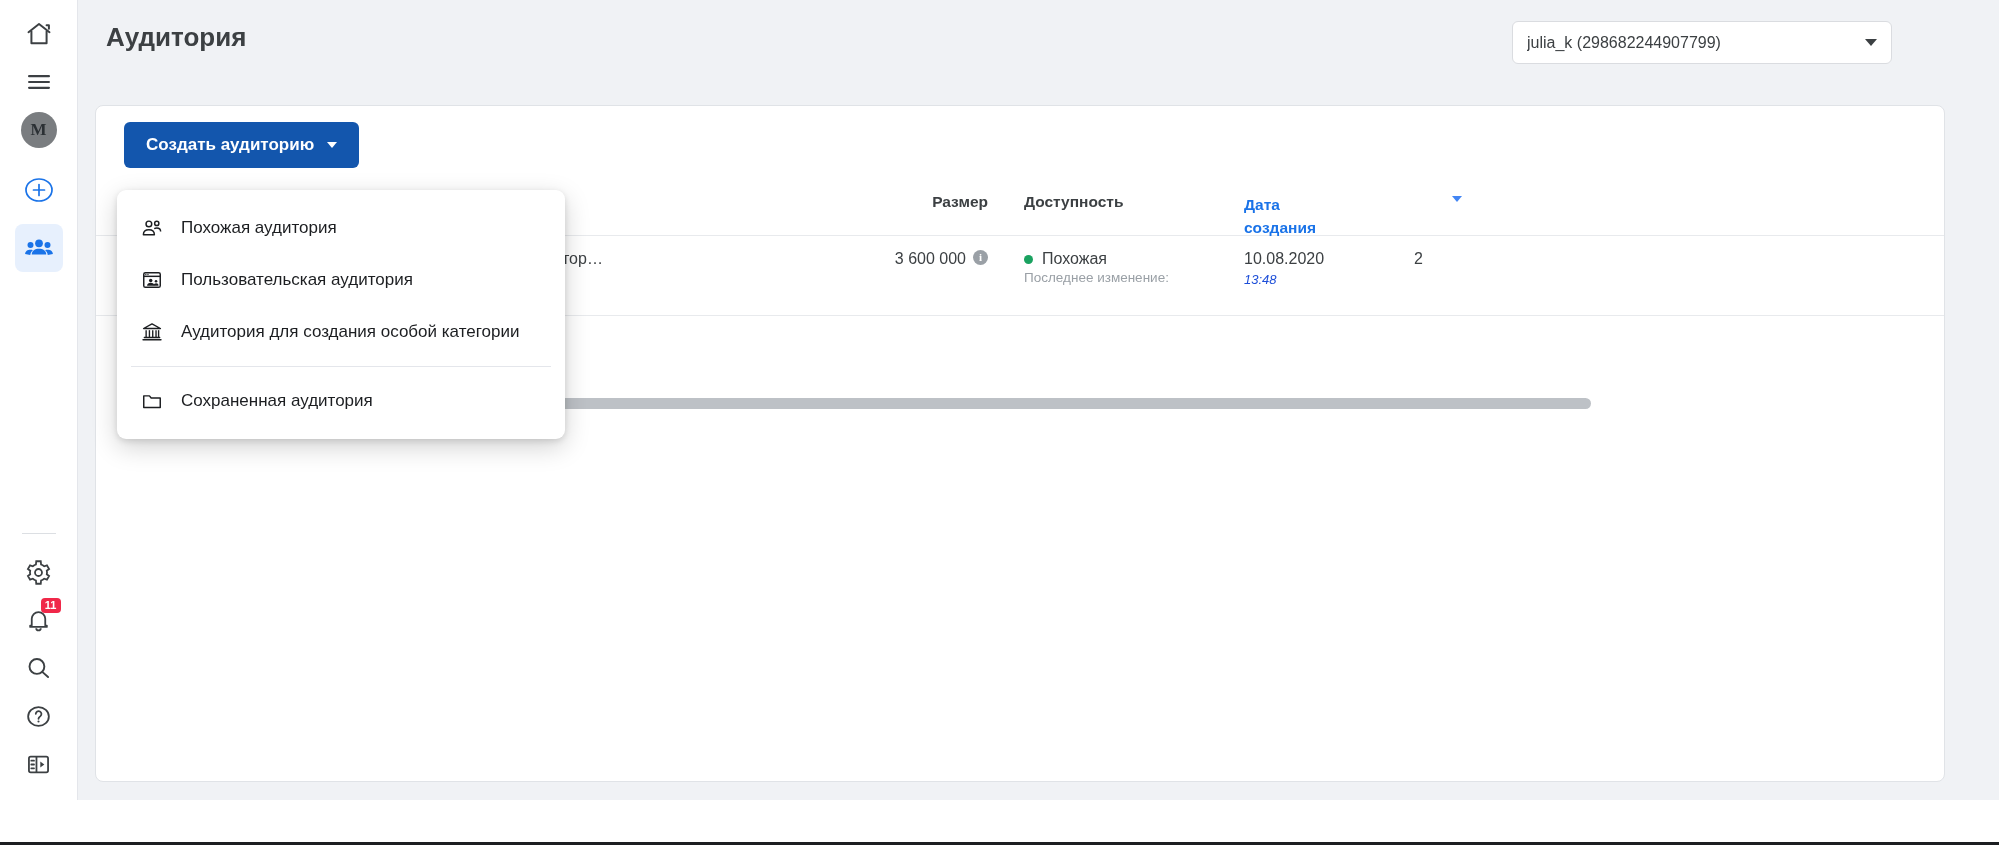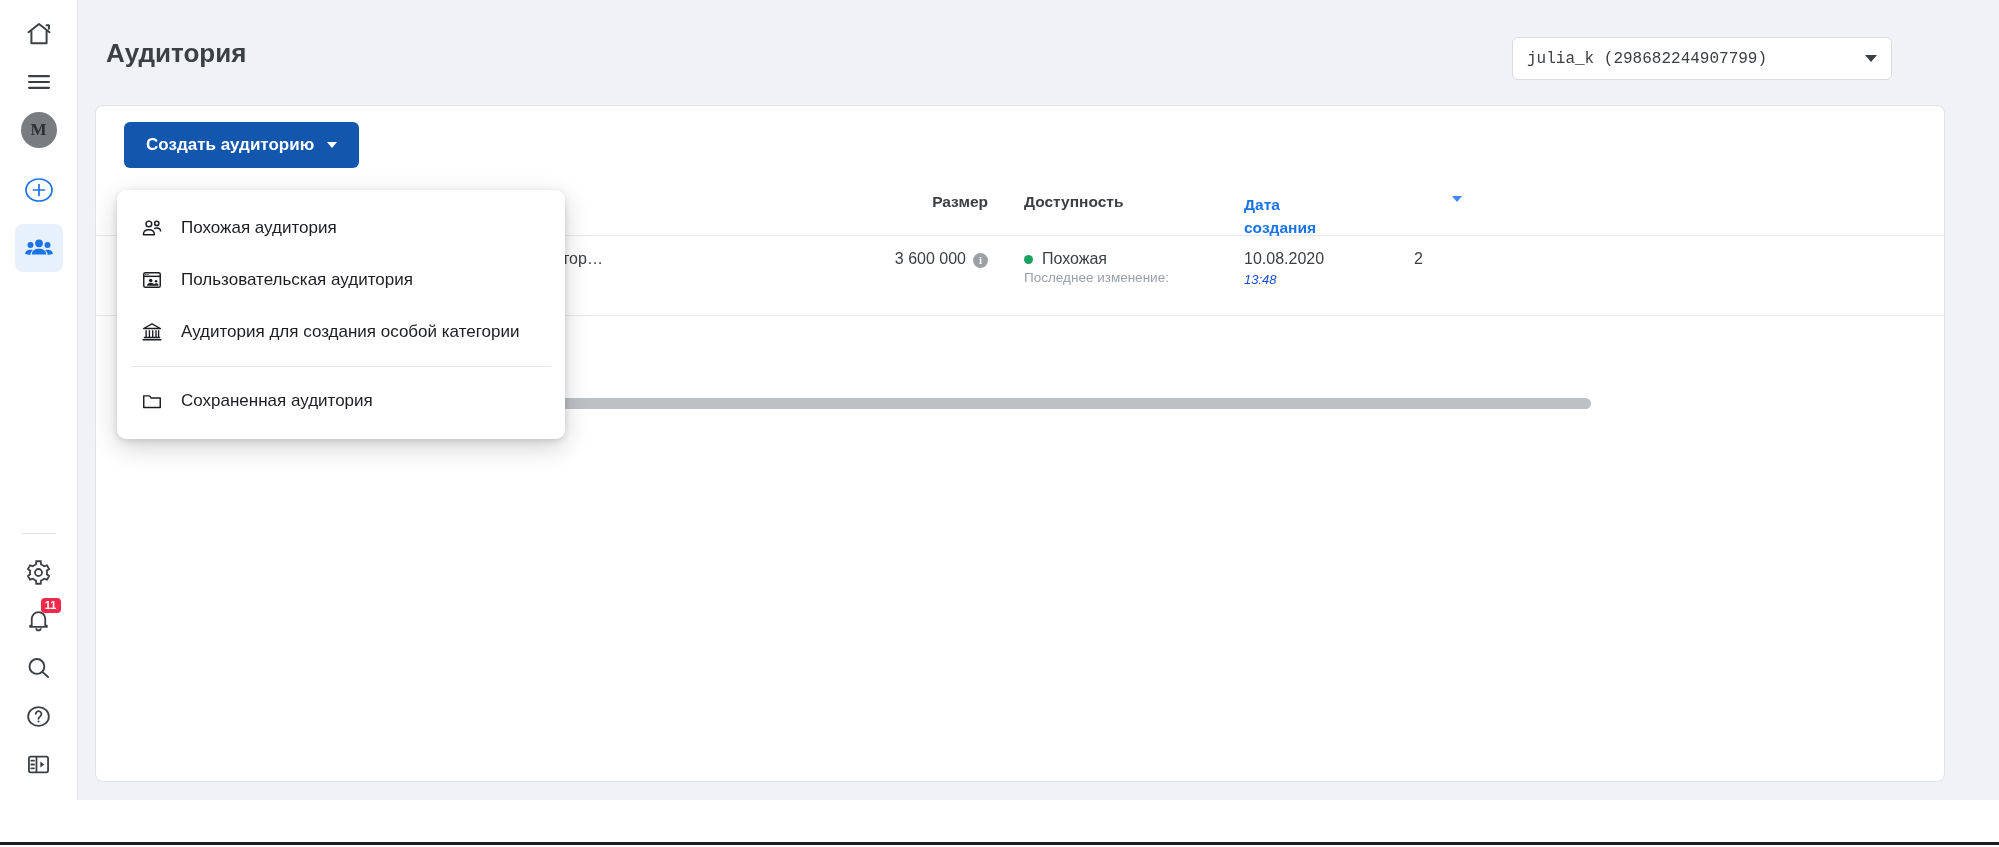--- a/index.html
+++ b/index.html
@@ -52,35 +52,33 @@
     font-size: 11px; font-weight: bold;
     border-radius: 4px; padding: 1px 4px;
     line-height: 13px; min-width: 18px; text-align: center;
   }
 
   
   #page-header {
     position: absolute; left: 78px; top: 0;
     width: 1888px; height: 88px;
     background: #f0f2f5;
-    margin-top: 16px;
   }
   #page-title {
     position: absolute; left: 28px; top: 22px;
     font-size: 26px; font-weight: bold; color: #3c4043;
   }
   #account-select {
     position: absolute; right: 74px; top: 21px;
     width: 380px; height: 43px;
     background: #ffffff; border: 1px solid #dadce0;
     border-radius: 6px;
     display: flex; align-items: center;
     padding: 0 14px;
     cursor: pointer;
-    font-family: Liberation Mono, monospace;
   }
   #account-select .acc-text {
     flex: 1; font-size: 16px; color: #3c4043;
     white-space: nowrap; overflow: hidden; text-overflow: ellipsis;
   }
   .caret {
     width: 0; height: 0;
     border-left: 6px solid transparent;
     border-right: 6px solid transparent;
     border-top: 7px solid #3c4043;
@@ -163,21 +161,21 @@
   .c-size { width: 300px; text-align: right; padding-right: 36px; }
   .c-avail { width: 220px; }
   .c-date  { width: 170px; }
   .c-extra { width: 100px; }
   .c-date .th-wrap { display: block; max-width: 86px; line-height: 23px; }
 
   #tbody-row { height: 80px; border-bottom: 1px solid #e8eaed; padding-top: 14px; }
   .td { font-size: 16px; color: #3c4043; }
   .link { color: #1a73e8; cursor: pointer; }
   .size-cell {
-    display: flex; align-items: flex-end; justify-content: flex-end; gap: 7px;
+    display: flex; align-items: flex-start; justify-content: flex-end; gap: 7px;
   }
   .info-dot {
     width: 15px; height: 15px; border-radius: 50%;
     background: #9aa0a6; color: #fff;
     font-size: 11px; font-weight: bold;
     font-family: "Liberation Serif", serif;
     display: flex; align-items: center; justify-content: center;
     line-height: 1;
   }
   .avail-top { display: flex; align-items: center; gap: 9px; }

